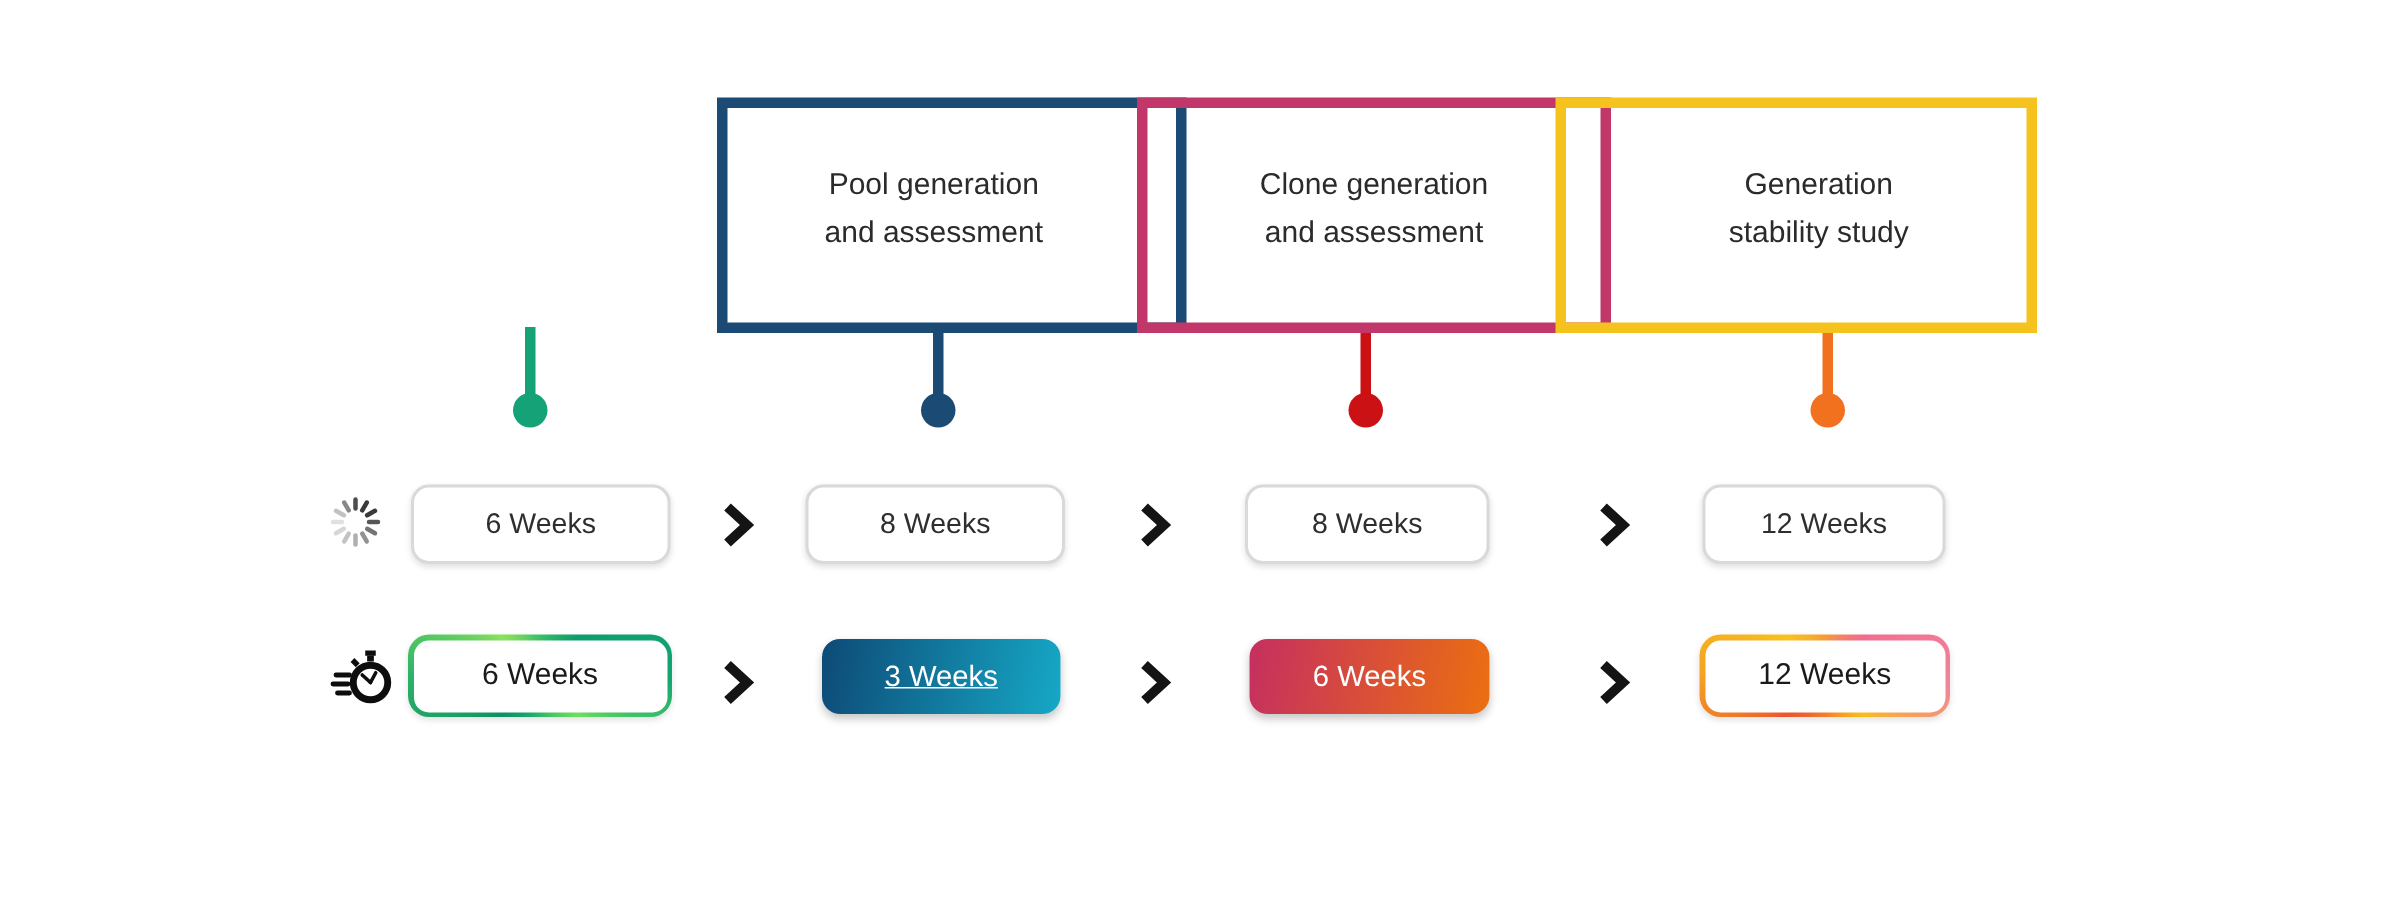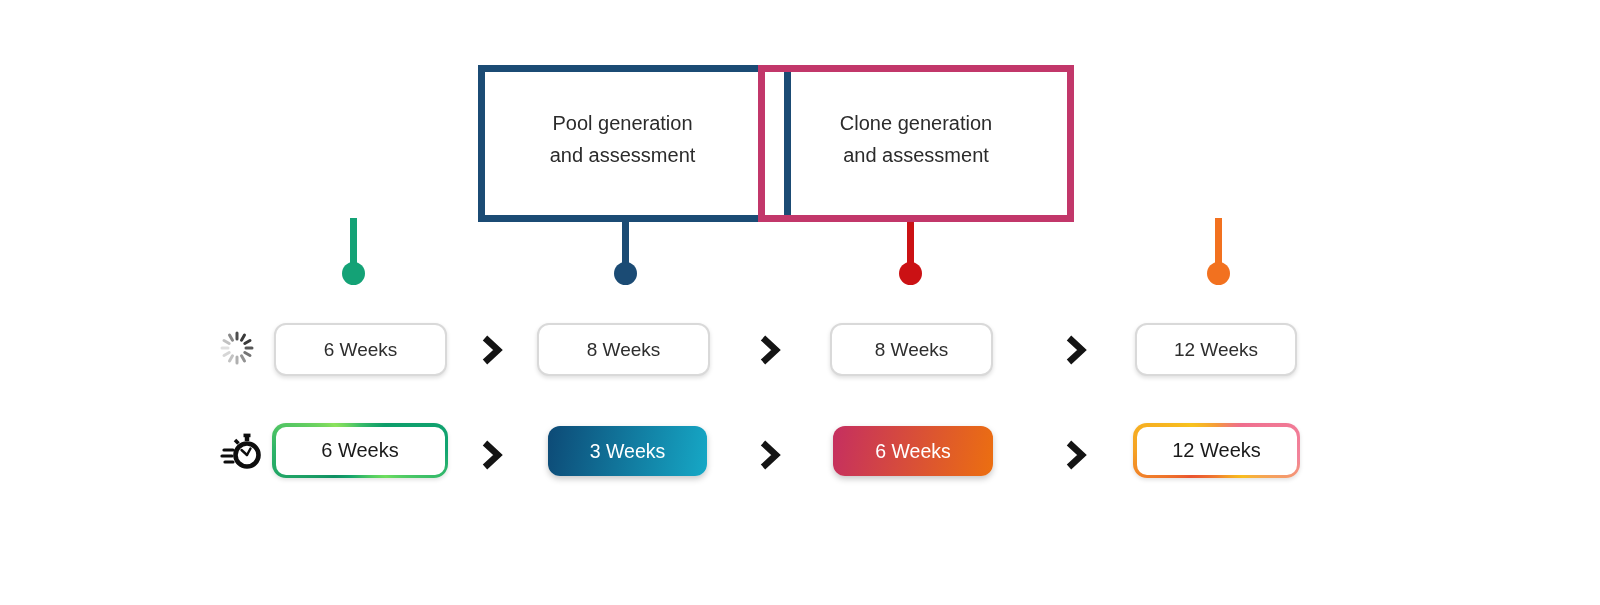--- a/index.html
+++ b/index.html
@@ -73,20 +73,24 @@
 <div class="canvas">
 
   <div class="stage-box b2" style="border-color: rgb(27, 75, 116);">
     <div class="stage-title">Pool generation
 and assessment</div>
   </div>
   <div class="stage-box b3" style="border-color: rgb(194, 55, 106); justify-content: center;">
     <div class="stage-title">Clone generation
 and assessment</div>
   </div>
+  <div class="stage-box b4" style="border-color: rgb(246, 194, 29);">
+    <div class="stage-title">Generation
+stability study</div>
+  </div>
 
   <div class="conn cx1">
     <div class="line" style="background: rgb(20, 162, 118);"></div>
     <div class="dot" style="background: rgb(20, 162, 118);"></div>
   </div>
   <div class="conn cx2">
     <div class="line" style="background: rgb(27, 75, 116);"></div>
     <div class="dot" style="background: rgb(27, 75, 116);"></div>
   </div>
   <div class="conn cx3">
@@ -149,21 +153,21 @@
   </div>
   <div class="chev ch34r1">
     <svg width="26" height="34" viewBox="0 0 26 34">
         <path d="M6 5 L19 17 L6 29" fill="none" stroke-width="6.5" stroke-linejoin="miter" stroke="#141414"></path>
       </svg>
   </div>
 
   <div class="pill-outline po1" style="background: conic-gradient(rgb(60, 189, 105), rgb(13, 157, 106) 45deg, rgb(18, 164, 113) 90deg, rgb(110, 222, 94) 135deg, rgb(21, 164, 108) 200deg, rgb(14, 143, 98) 225deg, rgb(45, 179, 104) 270deg, rgb(140, 226, 92) 315deg, rgb(60, 189, 105) 360deg);">
     <div class="inner" style="color: rgb(26, 26, 26);">6 Weeks</div>
   </div>
-  <div class="pill-fill pf2" style="background: linear-gradient(100deg, rgb(13, 74, 118), rgb(22, 168, 198)); color: rgb(255, 255, 255);">3 Weeks</div>
+  <div class="pill-fill pf2" style="background: linear-gradient(100deg, rgb(13, 74, 118), rgb(22, 168, 198)); color: rgb(255, 255, 255); text-decoration: underline;">3 Weeks</div>
   <div class="pill-fill pf3" style="background: linear-gradient(100deg, rgb(197, 47, 96), rgb(236, 111, 16)); color: rgb(255, 255, 255);">6 Weeks</div>
   <div class="pill-outline po4" style="background: conic-gradient(rgb(245, 155, 58), rgb(239, 109, 142) 45deg, rgb(242, 132, 155) 95deg, rgb(248, 189, 30) 135deg, rgb(240, 124, 48) 180deg, rgb(234, 84, 48) 225deg, rgb(245, 162, 36) 270deg, rgb(248, 195, 29) 315deg, rgb(245, 155, 58) 360deg);">
     <div class="inner" style="color: rgb(26, 26, 26);">12 Weeks</div>
   </div>
 
   <div class="chev ch12r2">
     <svg width="26" height="34" viewBox="0 0 26 34">
         <path d="M6 5 L19 17 L6 29" fill="none" stroke-width="6.5" stroke-linejoin="miter" stroke="#141414"></path>
       </svg>
   </div>

